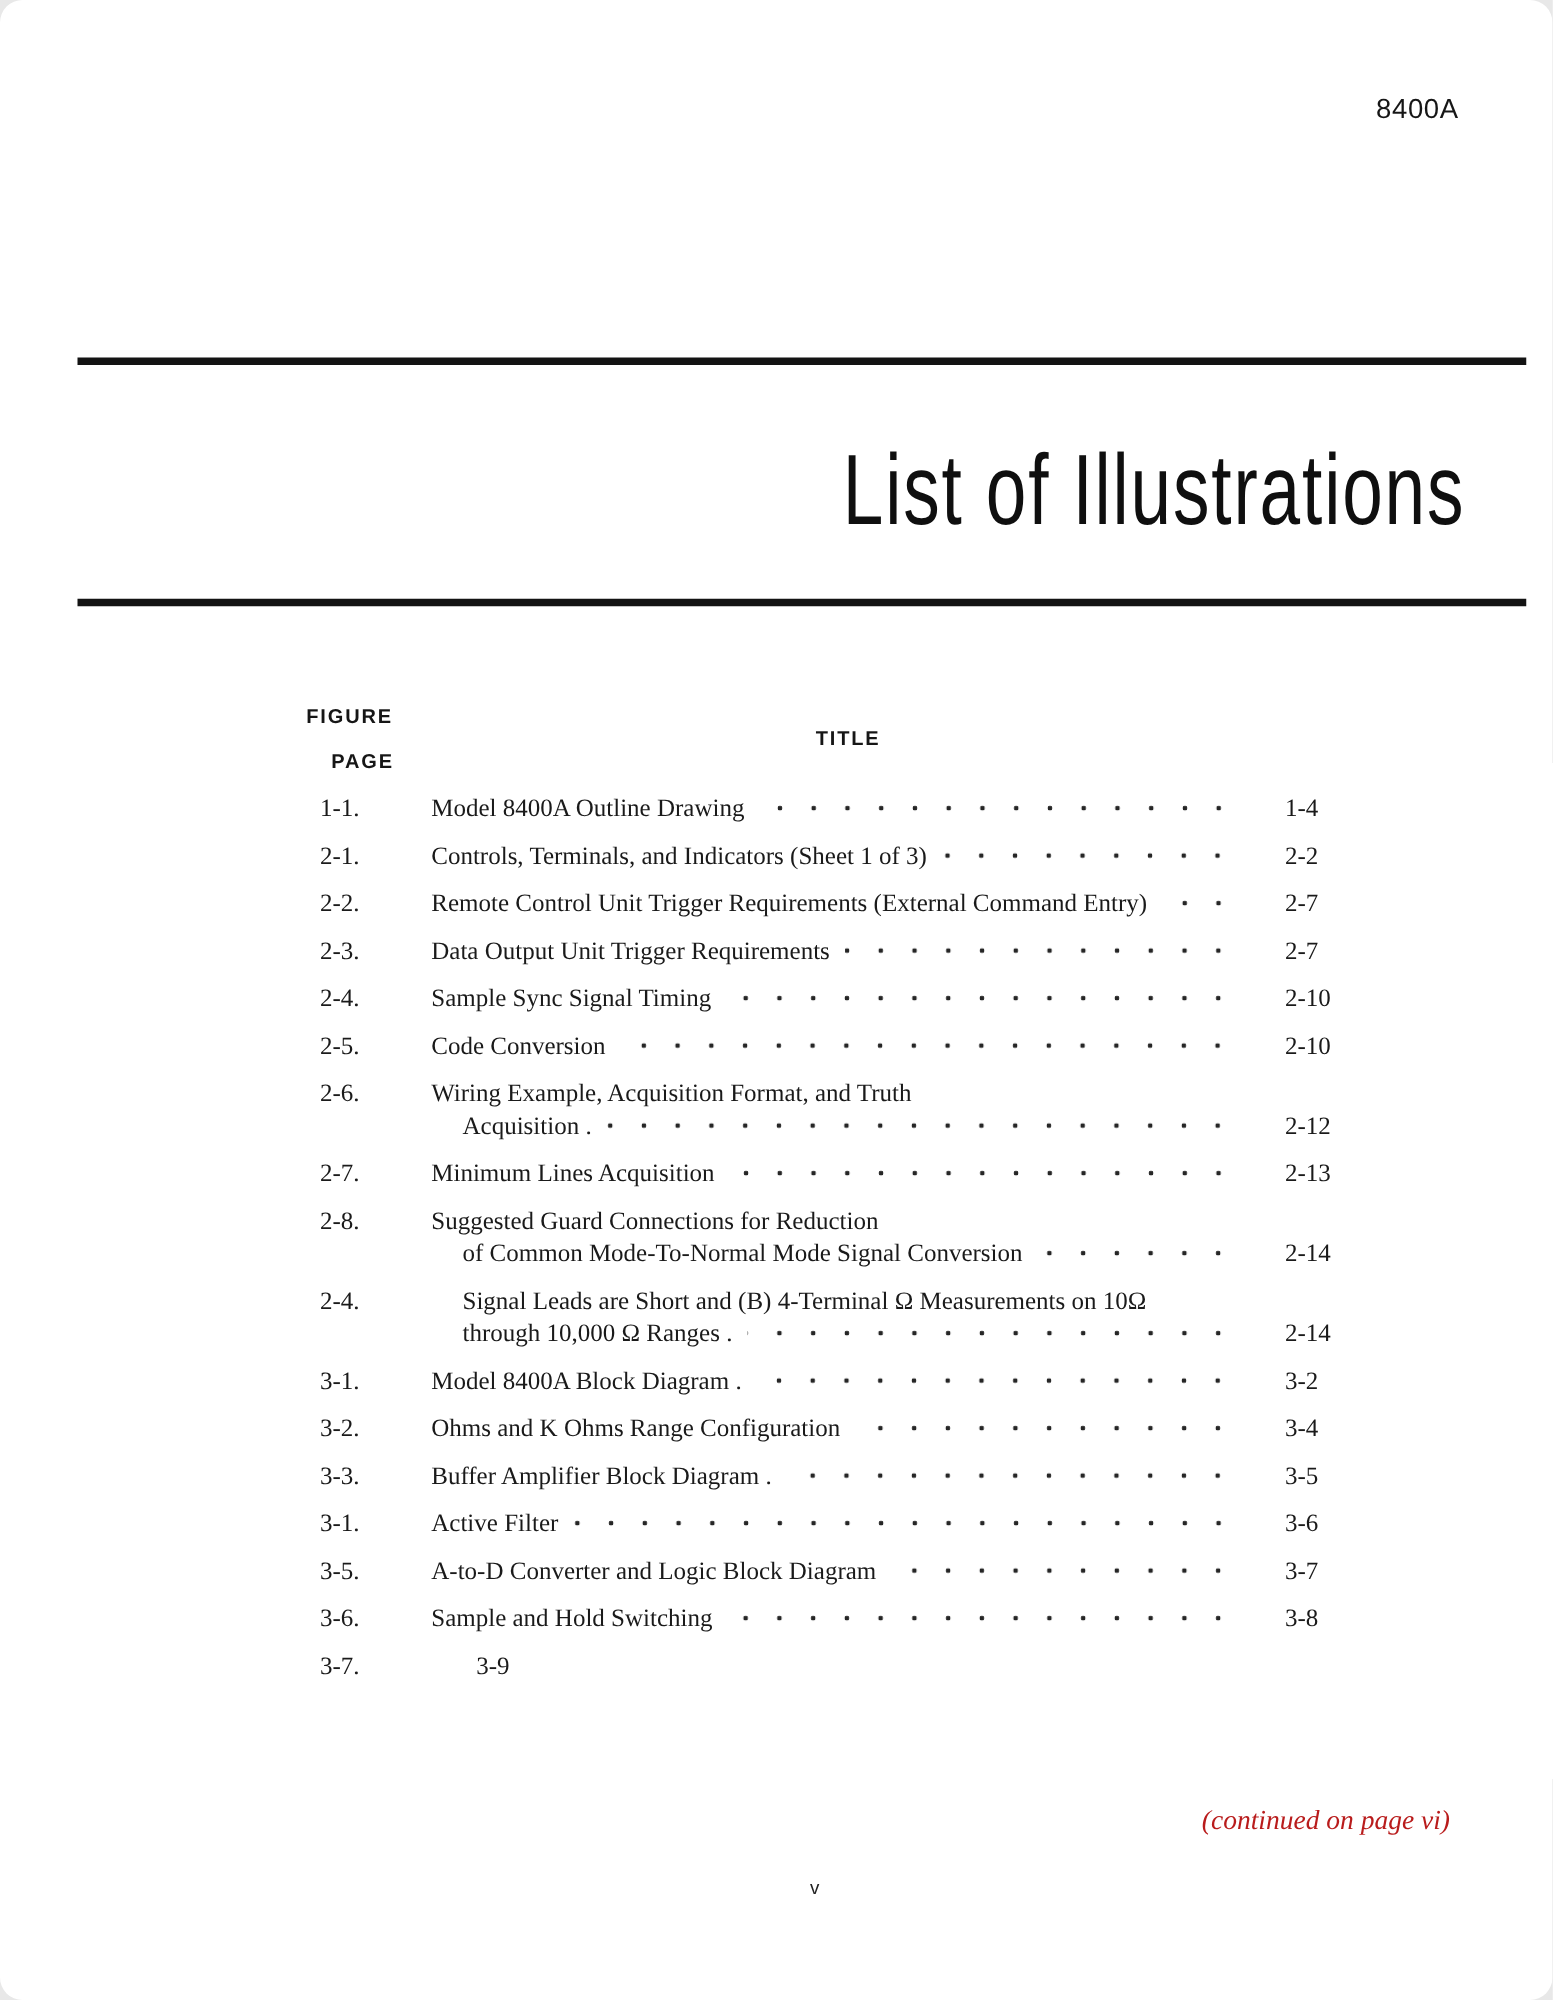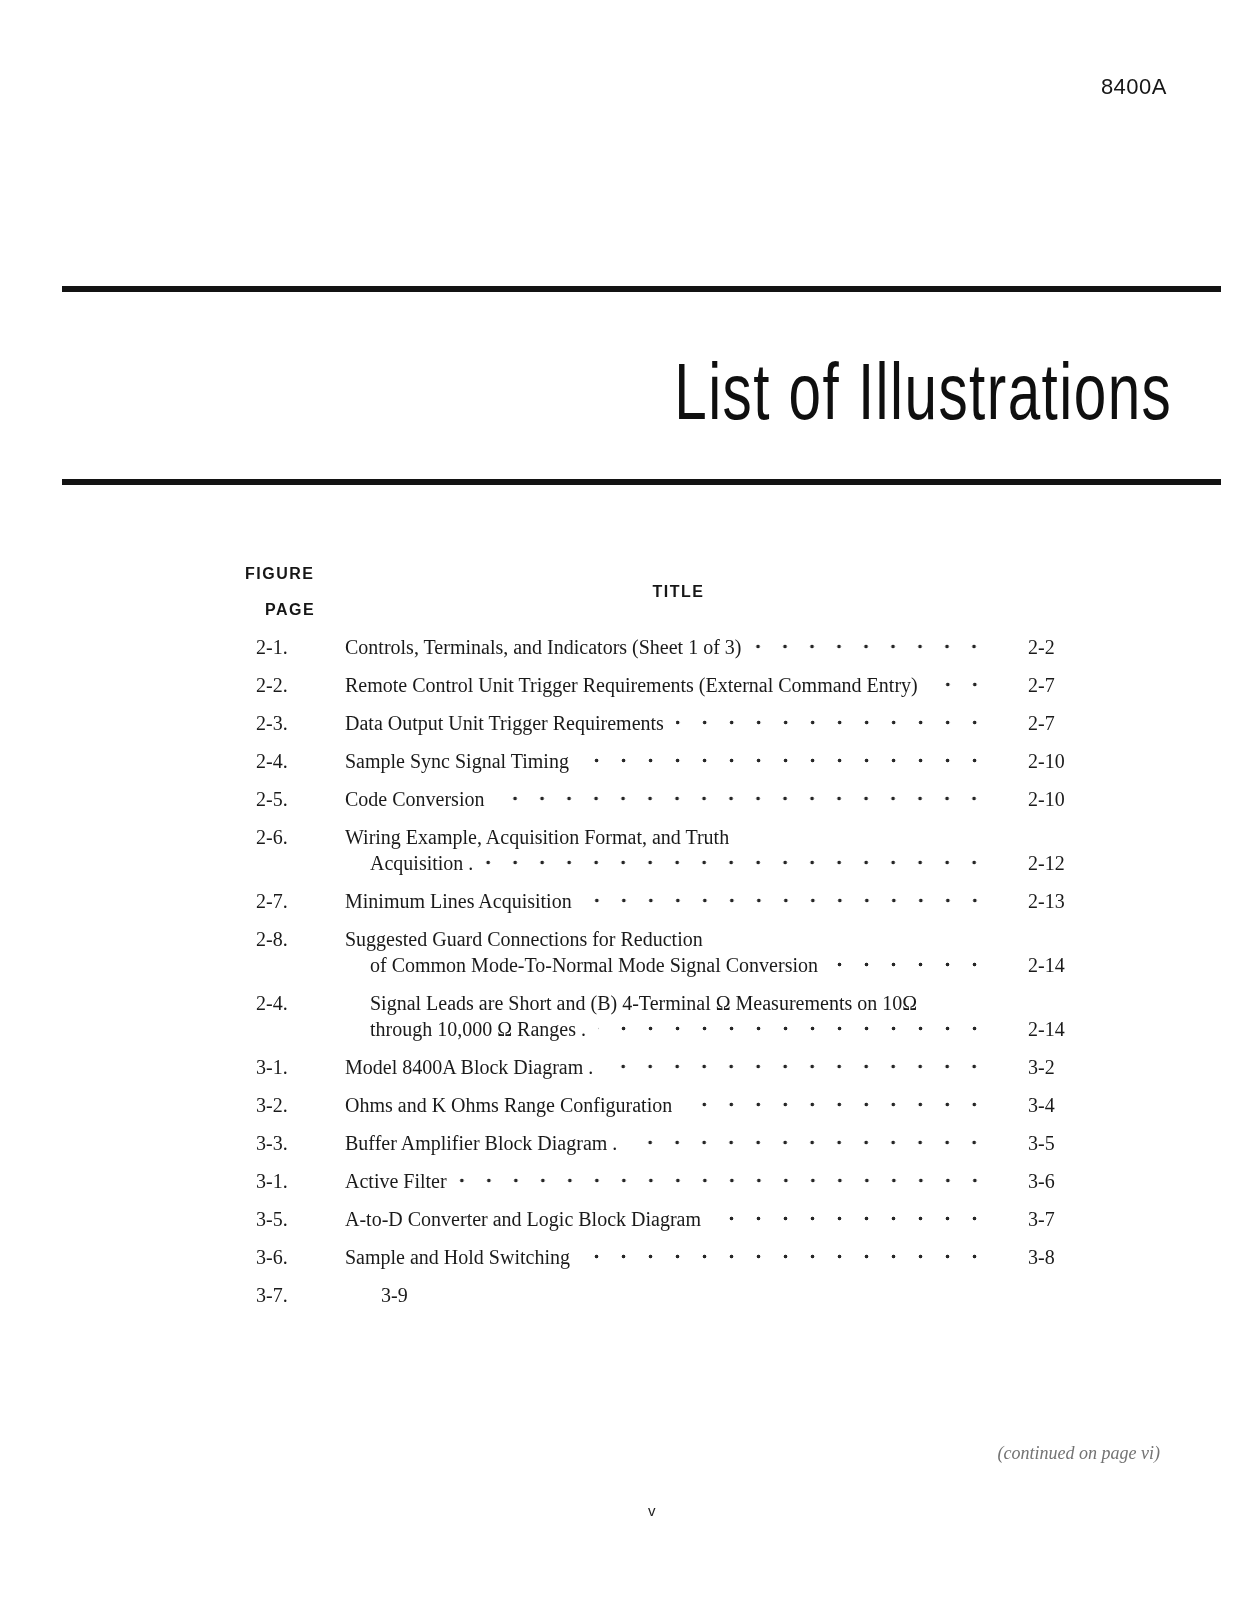--- a/index.html
+++ b/index.html
@@ -5,20 +5,21 @@
   html, body { margin: 0; padding: 0; background: #e8e8e8; }
   .page {
     position: relative;
     width: 1242px;
     height: 1600px;
     margin: 0 auto;
     background: #ffffff;
     color: #1c1c1c;
     font-family: "Liberation Serif", serif;
     overflow: hidden;
+    border-radius: 18px;
   }
 
   
   .doc-ref {
     position: absolute;
     top: 74px;
     right: 75px;
     font-family: "Liberation Sans", sans-serif;
     font-size: 22px;
     letter-spacing: 0.5px;
@@ -90,22 +91,22 @@
     background-repeat: repeat-x;
     background-position: right 4px bottom 0px;
   }
 
   
   .continued {
     position: absolute;
     top: 1443px;
     right: 82px;
     font-style: italic;
-    font-size: 18px;
-    color: #737373;
+    font-size: 22px;
+    color: #b91c1c;
   }
   .page-num {
     position: absolute;
     top: 1502px;
     left: 648px;
     font-family: "Liberation Sans", sans-serif;
     font-size: 15px;
     color: #222;
   }
 </style>
@@ -123,20 +124,30 @@
   <div class="rule rule-bottom"></div>
 
   <div class="col-headers">
     <div class="h-fig">FIGURE</div>
     <div class="h-title">TITLE</div>
     <div class="h-page">PAGE</div>
   </div>
 
   <div class="toc">
 
+    <div class="row">
+      <div class="c-fig">1-1.</div>
+      <div class="c-title">
+        <div class="tl">
+            <span class="tx">Model 8400A Outline Drawing</span>
+            <span class="lead"></span>
+          </div>
+      </div>
+      <div class="c-page">1-4</div>
+    </div>
 
     <div class="row">
       <div class="c-fig">2-1.</div>
       <div class="c-title">
         <div class="tl">
             <span class="tx">Controls, Terminals, and Indicators (Sheet 1 of 3)</span>
             <span class="lead"></span>
           </div>
       </div>
       <div class="c-page">2-2</div>

